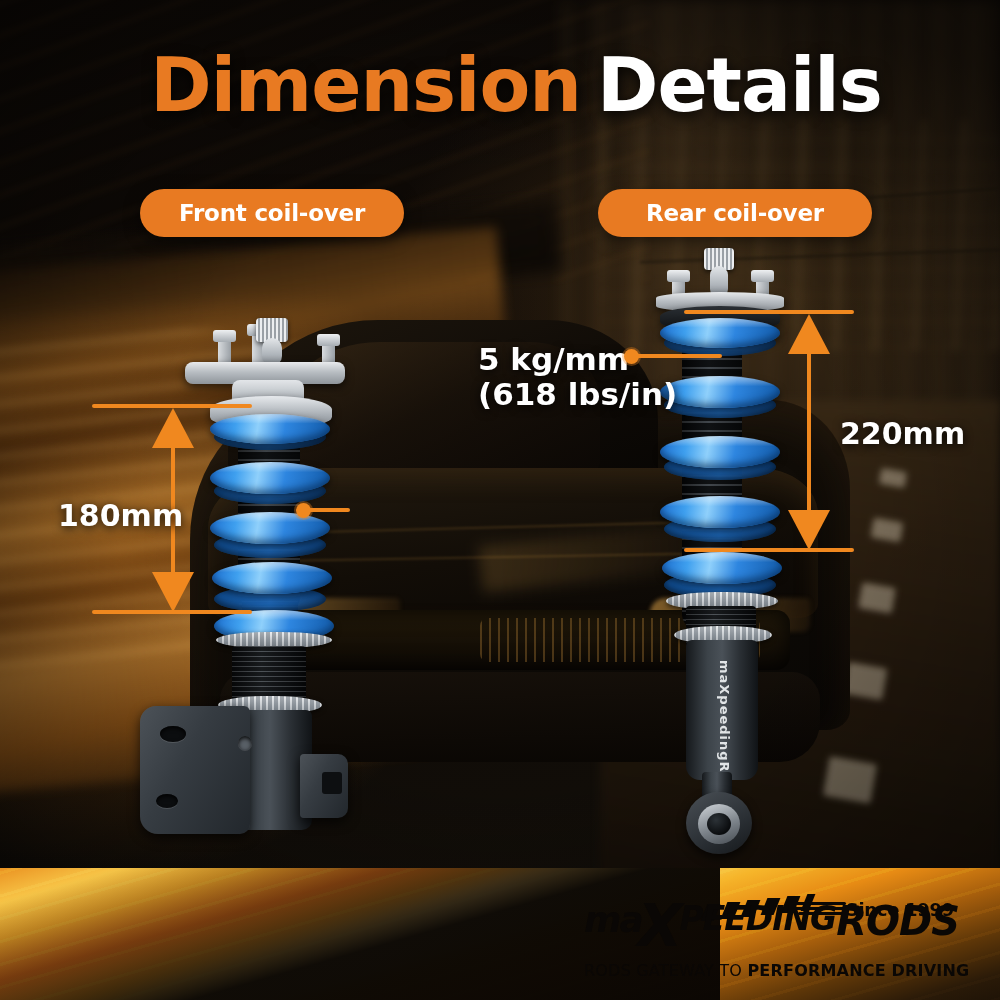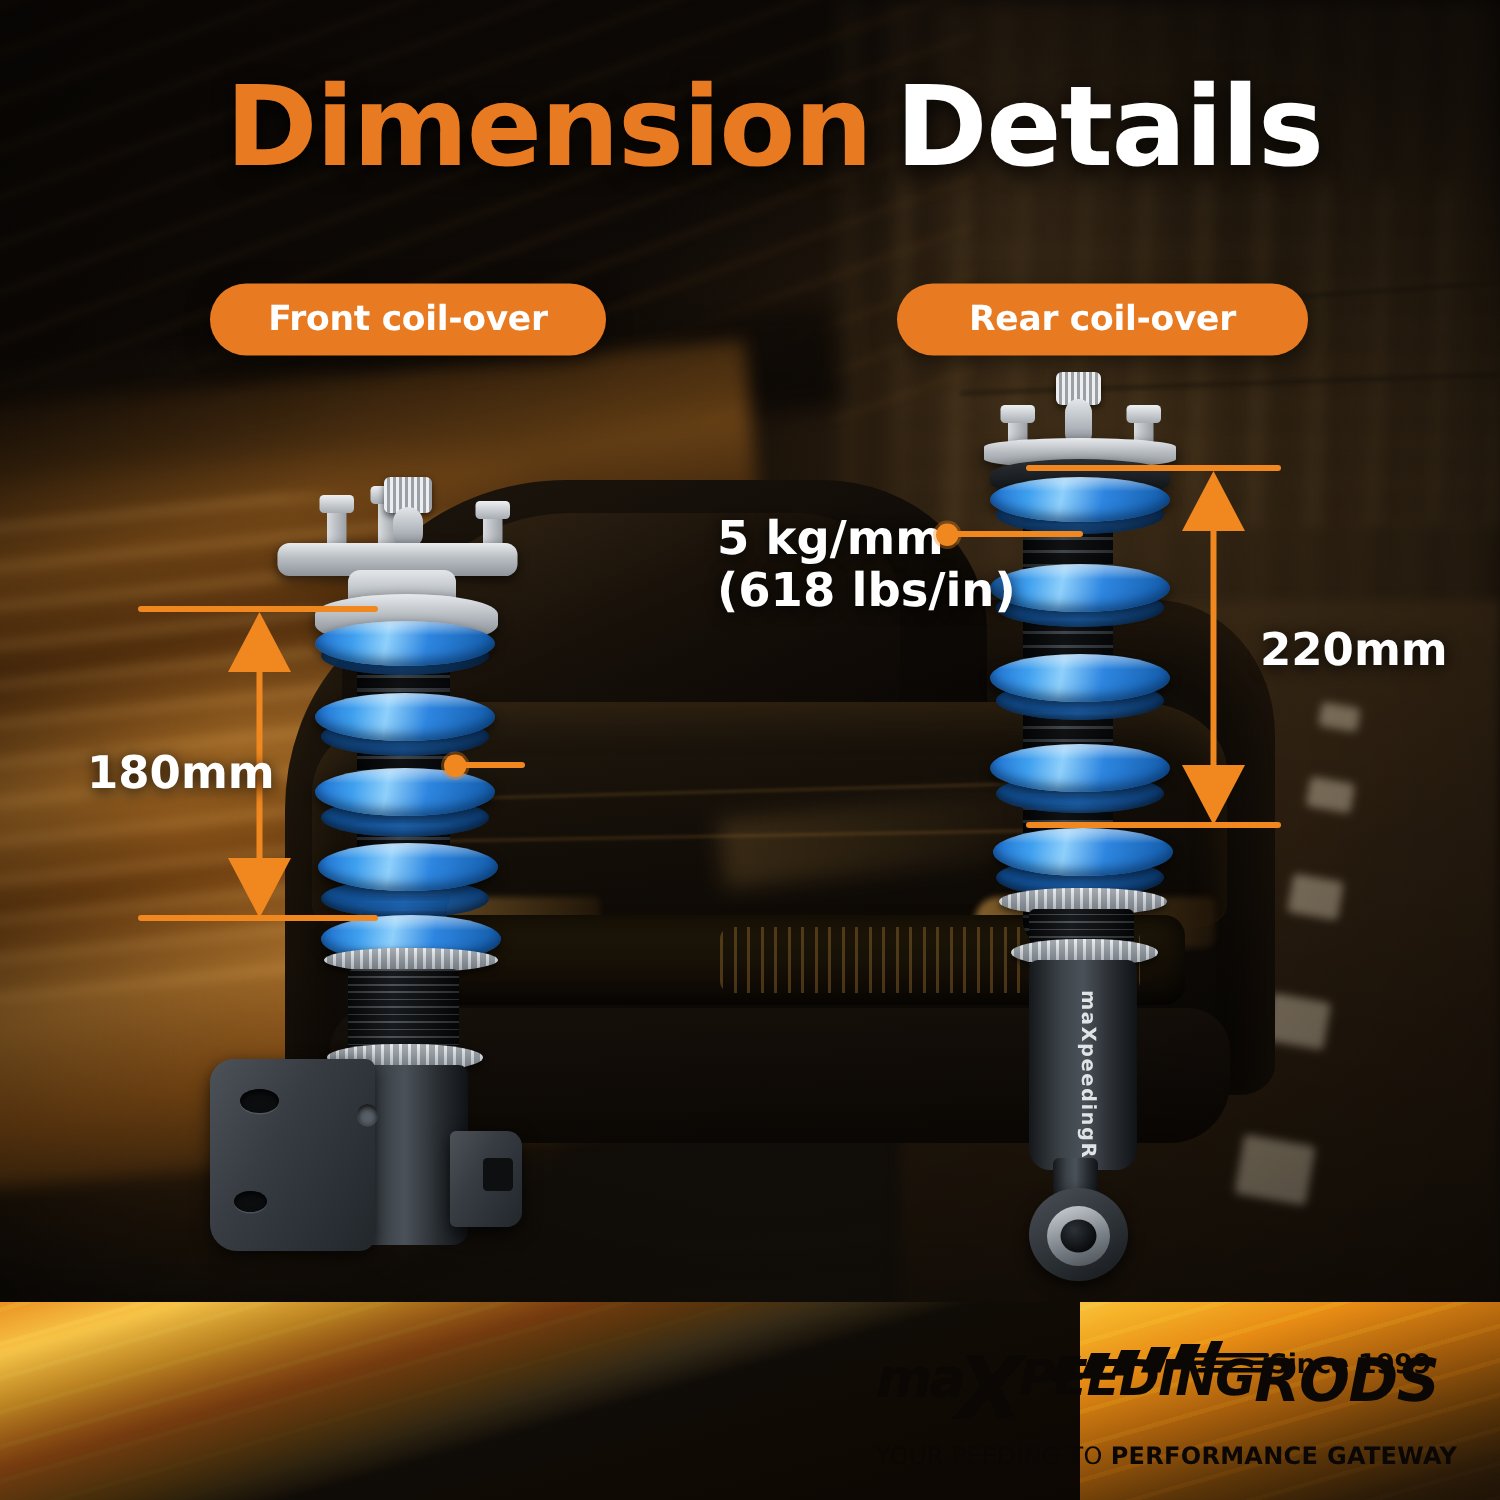--- a/index.html
+++ b/index.html
@@ -562,18 +562,18 @@
       <div class="since">Since 1999</div>
 
       <div class="logo-main">
         <span class="lg-ma">ma</span>
         <span class="lg-x">X</span>
         <span class="lg-peeding">PEEDING</span>
         <span class="lg-rods">RODS</span>
       </div>
 
       <div class="tagline">
-        <span>YOUR PEEDING TO </span><b>PERFORMANCE GATEWAY</b>
+        <span>RODS GATEWAY TO </span><b>PERFORMANCE DRIVING</b>
       </div>
     </div>
   </div>
 
 </div>
 
 </body></html>

